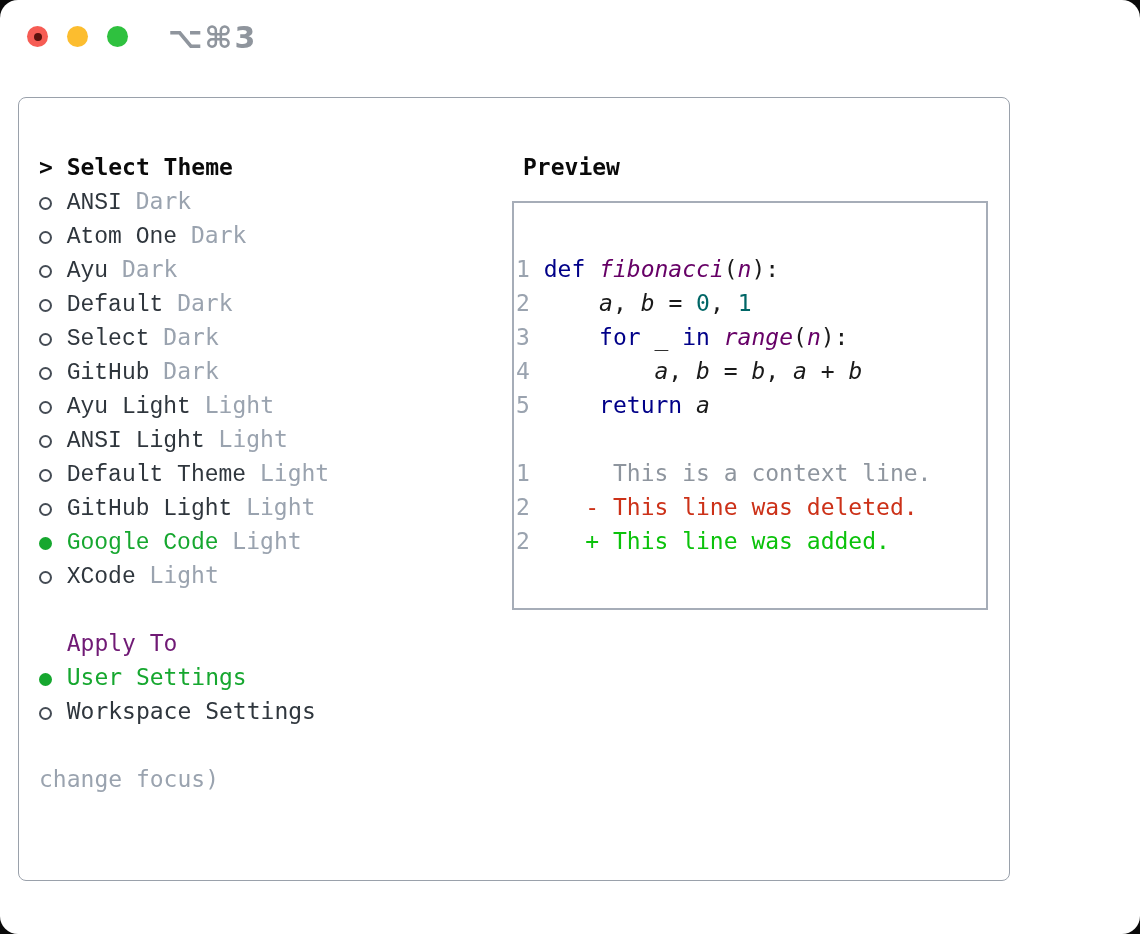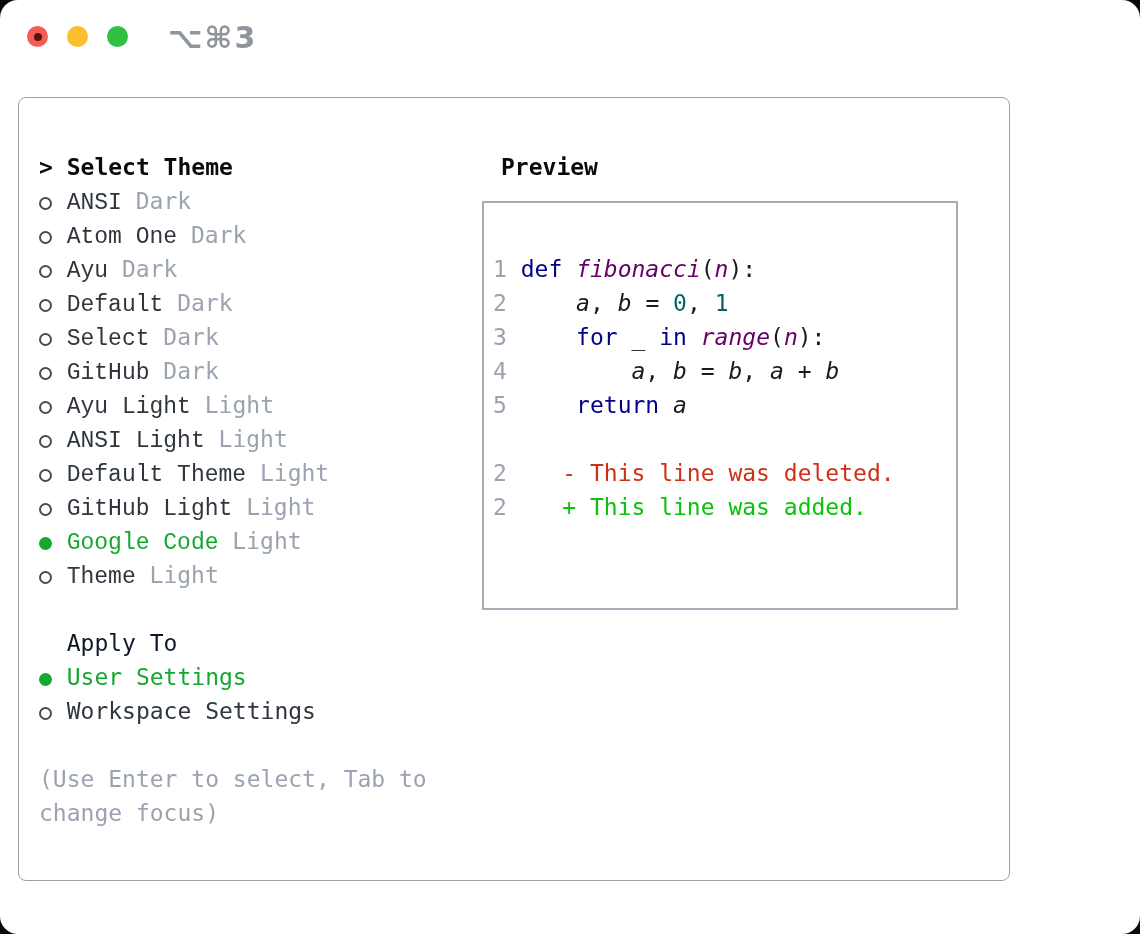--- a/index.html
+++ b/index.html
@@ -42,29 +42,29 @@
   .header-row{font-weight:bold; color:#0a0a0a;}
   .pre{display:inline-block; width:2ch;}
   .bullet{
     display:inline-block; width:13px; height:13px; border-radius:50%;
     border:2.5px solid #454c55; vertical-align:-1px;
   }
   .bullet.filled{background:var(--accent-green); border-color:var(--accent-green);}
   .theme-row .tname{color:var(--text-dark);font-family:Liberation Mono, monospace;}
   .theme-row.selected .tname{color:var(--accent-green);}
   .tvariant{color:var(--muted-gray);}
-  .apply-title{color:#0f172a;}
+  .apply-title{color:#701a75;}
   .apply-row .tname{color:var(--text-dark);}
   .apply-row.selected .tname{color:var(--accent-green);}
   .hint{color:var(--muted-gray);}
   
-  .preview-title{position:absolute; left:482px; top:52px; font-weight:bold; color:#0a0a0a;}
+  .preview-title{position:absolute; left:504px; top:52px; font-weight:bold; color:#0a0a0a;}
   .preview-box{
-    position:absolute; left:463px; top:103px; width:476px; height:409px;
-    border:2px solid #a6adb8; background:#fff; padding:49px 0 0 9px; overflow:hidden;
+    position:absolute; left:493px; top:103px; width:476px; height:409px;
+    border:2px solid #a6adb8; background:#fff; padding:49px 0 0 2px; overflow:hidden;
   }
   .code-line{height:34px; line-height:34px; white-space:pre; font-size:23px;}
   .s-num{color:var(--line-number);}
   .s-kw{color:var(--syntax-keyword);}
   .s-fn{color:var(--syntax-function); font-style:italic;}
   .s-var{color:var(--syntax-plain); font-style:italic;}
   .s-plain{color:var(--syntax-plain);}
   .s-lit{color:var(--syntax-literal);}
   .s-ctx{color:var(--diff-context);}
   .s-del{color:var(--diff-deleted);}
@@ -93,41 +93,41 @@
           <div class="row theme-row"><span class="pre"><span class="bullet"></span></span><span class="tname">Atom One</span><span class="tvariant"> Dark</span></div>
           <div class="row theme-row"><span class="pre"><span class="bullet"></span></span><span class="tname">Ayu</span><span class="tvariant"> Dark</span></div>
           <div class="row theme-row"><span class="pre"><span class="bullet"></span></span><span class="tname">Default</span><span class="tvariant"> Dark</span></div>
           <div class="row theme-row"><span class="pre"><span class="bullet"></span></span><span class="tname">Select</span><span class="tvariant"> Dark</span></div>
           <div class="row theme-row"><span class="pre"><span class="bullet"></span></span><span class="tname">GitHub</span><span class="tvariant"> Dark</span></div>
           <div class="row theme-row"><span class="pre"><span class="bullet"></span></span><span class="tname">Ayu Light</span><span class="tvariant"> Light</span></div>
           <div class="row theme-row"><span class="pre"><span class="bullet"></span></span><span class="tname">ANSI Light</span><span class="tvariant"> Light</span></div>
           <div class="row theme-row"><span class="pre"><span class="bullet"></span></span><span class="tname">Default Theme</span><span class="tvariant"> Light</span></div>
           <div class="row theme-row"><span class="pre"><span class="bullet"></span></span><span class="tname">GitHub Light</span><span class="tvariant"> Light</span></div>
           <div class="row theme-row selected"><span class="pre"><span class="bullet filled"></span></span><span class="tname">Google Code</span><span class="tvariant"> Light</span></div>
-          <div class="row theme-row"><span class="pre"><span class="bullet"></span></span><span class="tname">Theme</span><span class="tvariant"> Light</span></div>
+          <div class="row theme-row"><span class="pre"><span class="bullet"></span></span><span class="tname">XCode</span><span class="tvariant"> Light</span></div>
         </div>
       <div class="row"> </div>
       <div class="row apply-title"><span class="pre"> </span><span>Apply To</span></div>
       <div id="apply-list">
           <div class="row apply-row selected"><span class="pre"><span class="bullet filled"></span></span><span class="tname">User Settings</span></div>
           <div class="row apply-row"><span class="pre"><span class="bullet"></span></span><span class="tname">Workspace Settings</span></div>
         </div>
       <div class="row"> </div>
-      <div class="row hint">(Use Enter to select, Tab to</div>
       <div class="row hint">change focus)</div>
     </div>
 
     <div class="row preview-title">Preview</div>
     <div class="preview-box">
       <div id="preview-code">
           <div class="code-line"><span class="s-num">1</span><span class="s-plain"> </span><span class="s-kw">def</span><span class="s-plain"> </span><span class="s-fn">fibonacci</span><span class="s-plain">(</span><span class="s-fn">n</span><span class="s-plain">):</span></div>
           <div class="code-line"><span class="s-num">2</span><span class="s-plain">     </span><span class="s-var">a</span><span class="s-plain">, </span><span class="s-var">b</span><span class="s-plain"> = </span><span class="s-lit">0</span><span class="s-plain">, </span><span class="s-lit">1</span></div>
           <div class="code-line"><span class="s-num">3</span><span class="s-plain">     </span><span class="s-kw">for</span><span class="s-plain"> _ </span><span class="s-kw">in</span><span class="s-plain"> </span><span class="s-fn">range</span><span class="s-plain">(</span><span class="s-fn">n</span><span class="s-plain">):</span></div>
           <div class="code-line"><span class="s-num">4</span><span class="s-plain">         </span><span class="s-var">a</span><span class="s-plain">, </span><span class="s-var">b</span><span class="s-plain"> = </span><span class="s-var">b</span><span class="s-plain">, </span><span class="s-var">a</span><span class="s-plain"> + </span><span class="s-var">b</span></div>
           <div class="code-line"><span class="s-num">5</span><span class="s-plain">     </span><span class="s-kw">return</span><span class="s-plain"> </span><span class="s-var">a</span></div>
           <div class="code-line"> </div>
+          <div class="code-line"><span class="s-num">1</span><span class="s-plain">      </span><span class="s-ctx">This is a context line.</span></div>
           <div class="code-line"><span class="s-num">2</span><span class="s-plain">    </span><span class="s-del">- This line was deleted.</span></div>
           <div class="code-line"><span class="s-num">2</span><span class="s-plain">    </span><span class="s-add">+ This line was added.</span></div>
         </div>
     </div>
 
   </div>
 </div>
 
 </body></html>

